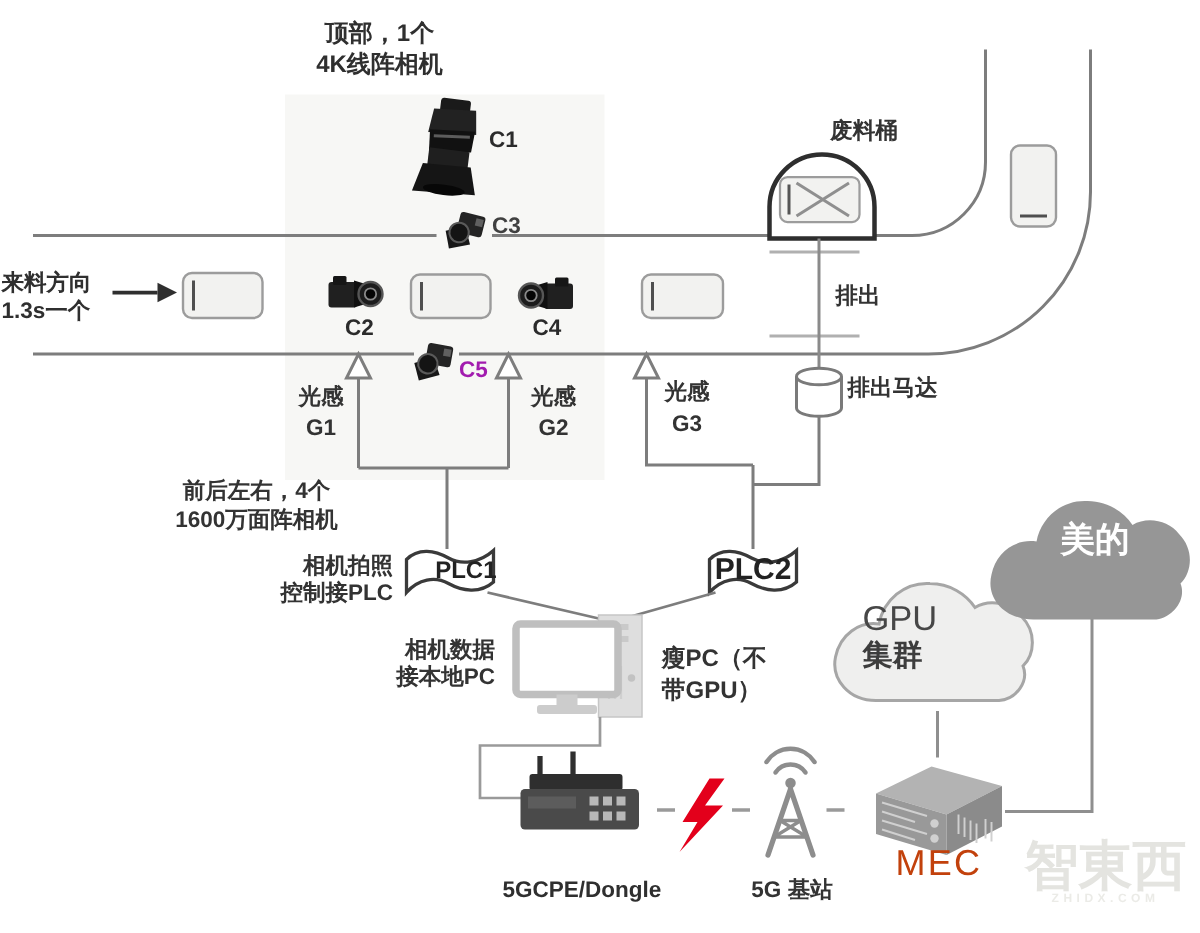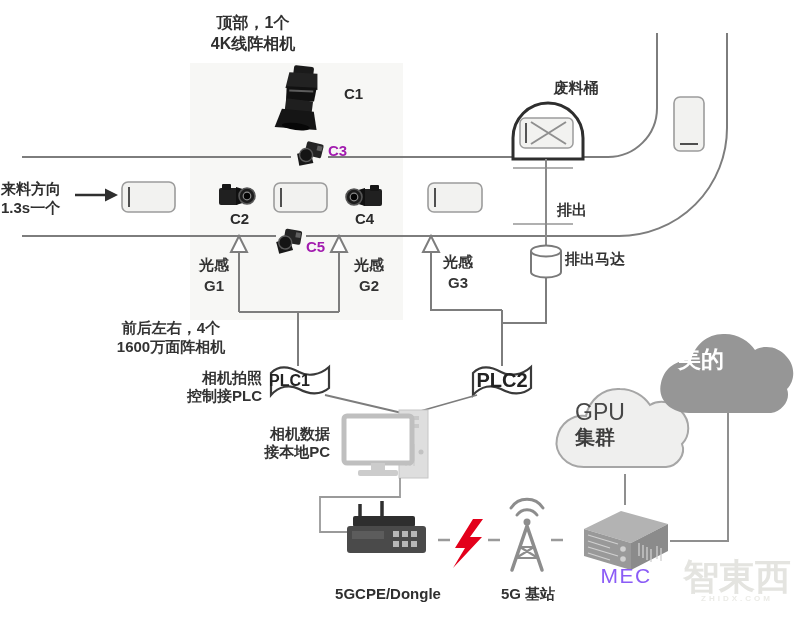--- a/index.html
+++ b/index.html
@@ -6,44 +6,44 @@
   #stage{
     position:relative;width:800px;height:622px;background:#ffffff;overflow:hidden;
     font-family:"Liberation Sans","DejaVu Sans",sans-serif;
   }
   #diagram-svg{position:absolute;left:0;top:0;z-index:1;}
   .lbl{position:absolute;z-index:5;font-weight:700;color:#333;white-space:nowrap;font-size:15px;line-height:19px;}
   .lbl div{white-space:nowrap;}
 
   .t-title{left:183px;top:12px;width:140px;font-size:16px;line-height:21px;text-align:center;color:#2f2f2f;}
   .t-incoming{left:1px;top:179px;width:80px;color:#2f2f2f;}
-  .t-c1{left:344px;top:84px;color:#2b2b2b;}
-  .t-c3{left:328px;top:141px;color:#a21caf;}
+  .t-c1{left:326px;top:84px;color:#2b2b2b;}
+  .t-c3{left:328px;top:141px;color:#404040;}
   .t-c2{left:230px;top:209px;color:#2b2b2b;}
   .t-c4{left:355px;top:209px;color:#2b2b2b;}
   .t-c5{left:306px;top:237px;color:#a21caf;}
   .t-g1{left:191px;top:254px;width:46px;text-align:center;line-height:21px;}
   .t-g2{left:346px;top:254px;width:46px;text-align:center;line-height:21px;}
   .t-g3{left:435px;top:251px;width:46px;text-align:center;line-height:21px;}
   .t-bucket{left:541px;top:78px;width:70px;text-align:center;}
-  .t-discharge{left:557px;top:200px;}
+  .t-discharge{left:557px;top:188px;}
   .t-motor{left:565px;top:249px;}
   .t-areacams{left:100px;top:318px;width:142px;text-align:center;}
   .t-plcctrl{left:158px;top:369px;width:104px;text-align:right;line-height:18px;}
-  .t-plc1{left:269px;top:371px;width:62px;text-align:left;font-size:16px;color:#222;}
+  .t-plc1{left:269px;top:371px;width:62px;text-align:right;font-size:16px;color:#222;}
   .t-plc2{left:471px;top:371px;width:62px;text-align:center;font-size:20px;color:#222;}
   .t-pcdata{left:226px;top:425px;width:104px;text-align:right;line-height:18px;}
   .t-thinpc{left:441px;top:429px;width:116px;font-size:16px;line-height:21px;}
   .t-router{left:325px;top:584px;width:126px;text-align:center;color:#2f2f2f;}
   .t-tower{left:486px;top:584px;width:84px;text-align:center;}
-  .t-mec{left:583px;top:566px;width:86px;text-align:center;font-size:21px;font-weight:400;color:#8b5cf6;letter-spacing:1.5px;}
+  .t-mec{left:583px;top:566px;width:86px;text-align:center;font-size:24px;font-weight:400;color:#c2410c;letter-spacing:1.5px;}
   .t-gpu{left:575px;top:399px;width:104px;}
   .t-gpu .l1{font-size:23px;font-weight:400;color:#474747;line-height:26px;}
   .t-gpu .l2{font-size:20px;font-weight:700;color:#3d3d3d;line-height:24px;}
-  .t-midea{left:678px;top:350px;width:104px;font-size:23px;color:#ffffff;}
+  .t-midea{left:678px;top:350px;width:104px;text-align:center;font-size:23px;color:#ffffff;}
   .t-watermark{left:678px;top:560px;width:118px;text-align:center;}
   .t-watermark .logo{font-size:36px;font-weight:700;color:#e4e4e0;line-height:34px;}
   .t-watermark .site{font-size:8px;font-weight:700;color:#ebebе7;color:#ebebe7;letter-spacing:3px;text-transform:uppercase;line-height:10px;}
 </style>
 </head>
 <body>
 
 <div id="stage">
 
   <svg id="diagram-svg" width="800" height="622" viewBox="0 0 800 622">
@@ -260,20 +260,24 @@
   </div>
 
   <div class="lbl t-plc1">PLC1</div>
   <div class="lbl t-plc2">PLC2</div>
 
   <div class="lbl t-pcdata">
     <div>相机数据</div>
     <div>接本地PC</div>
   </div>
 
+  <div class="lbl t-thinpc">
+    <div>瘦PC（不</div>
+    <div>带GPU）</div>
+  </div>
 
   <div class="lbl t-router">5GCPE/Dongle</div>
   <div class="lbl t-tower">5G 基站</div>
   <div class="lbl t-mec">MEC</div>
 
   <div class="lbl t-gpu">
     <div class="l1">GPU</div>
     <div class="l2">集群</div>
   </div>
 

